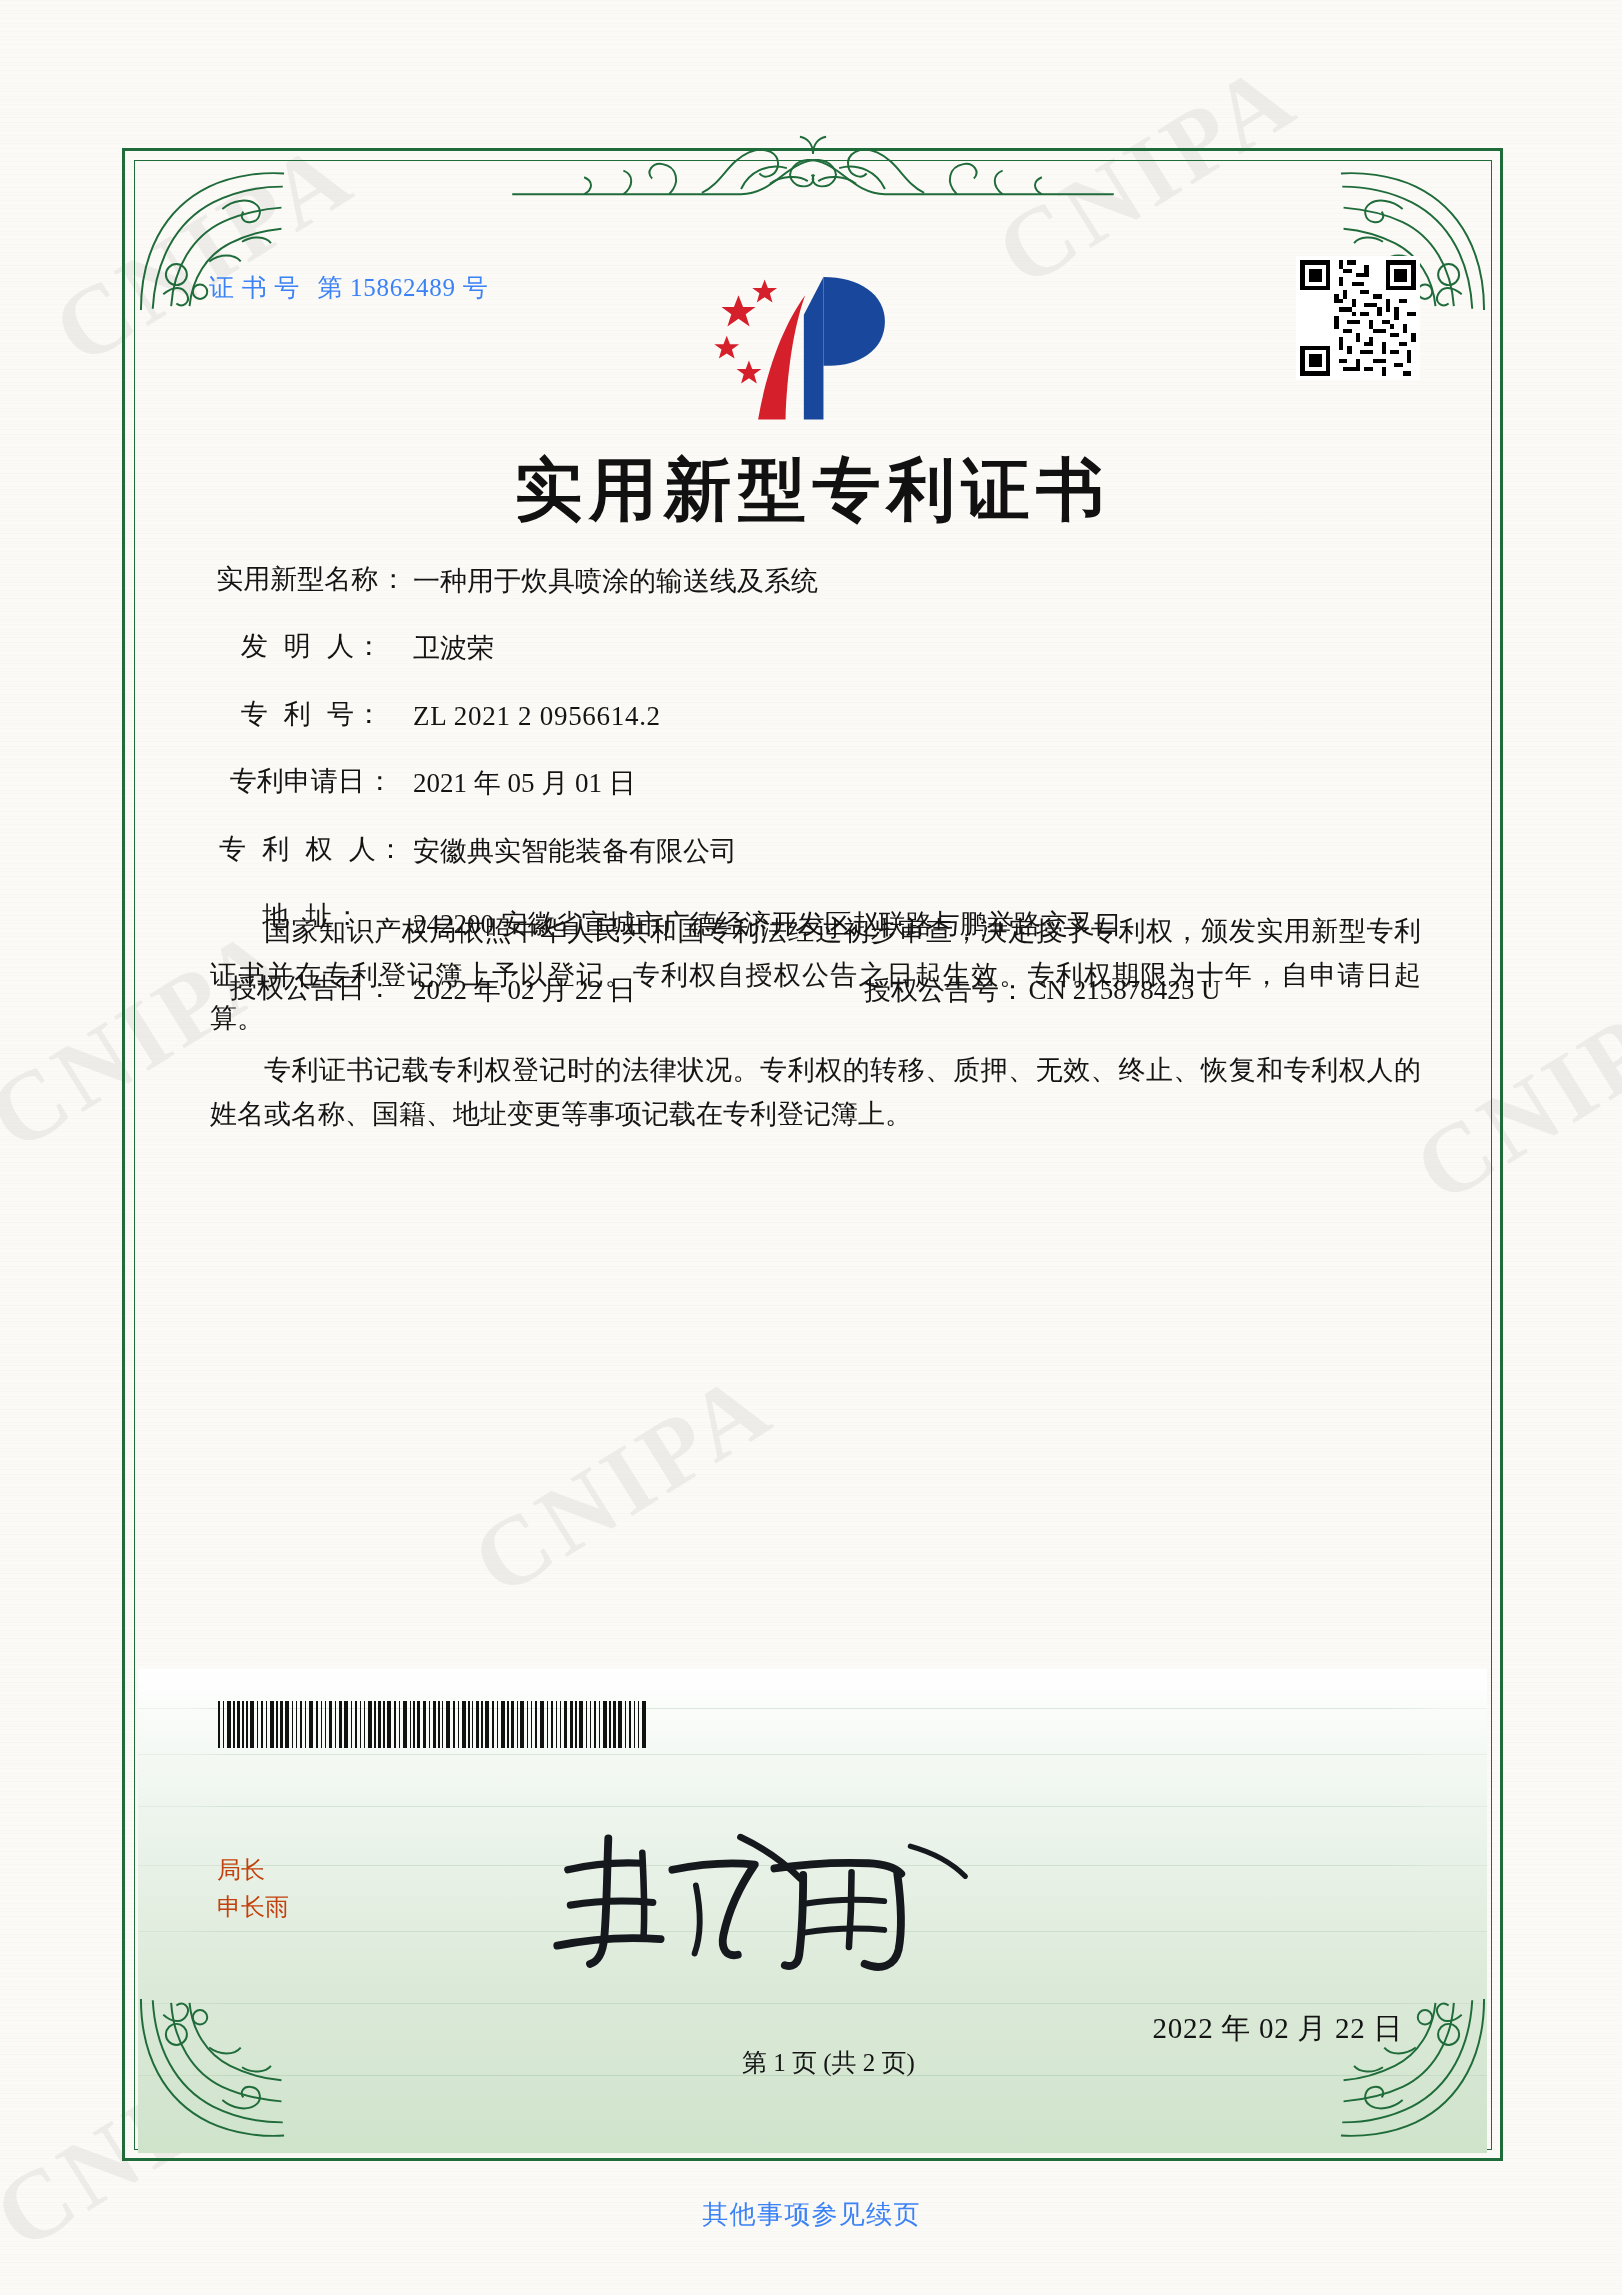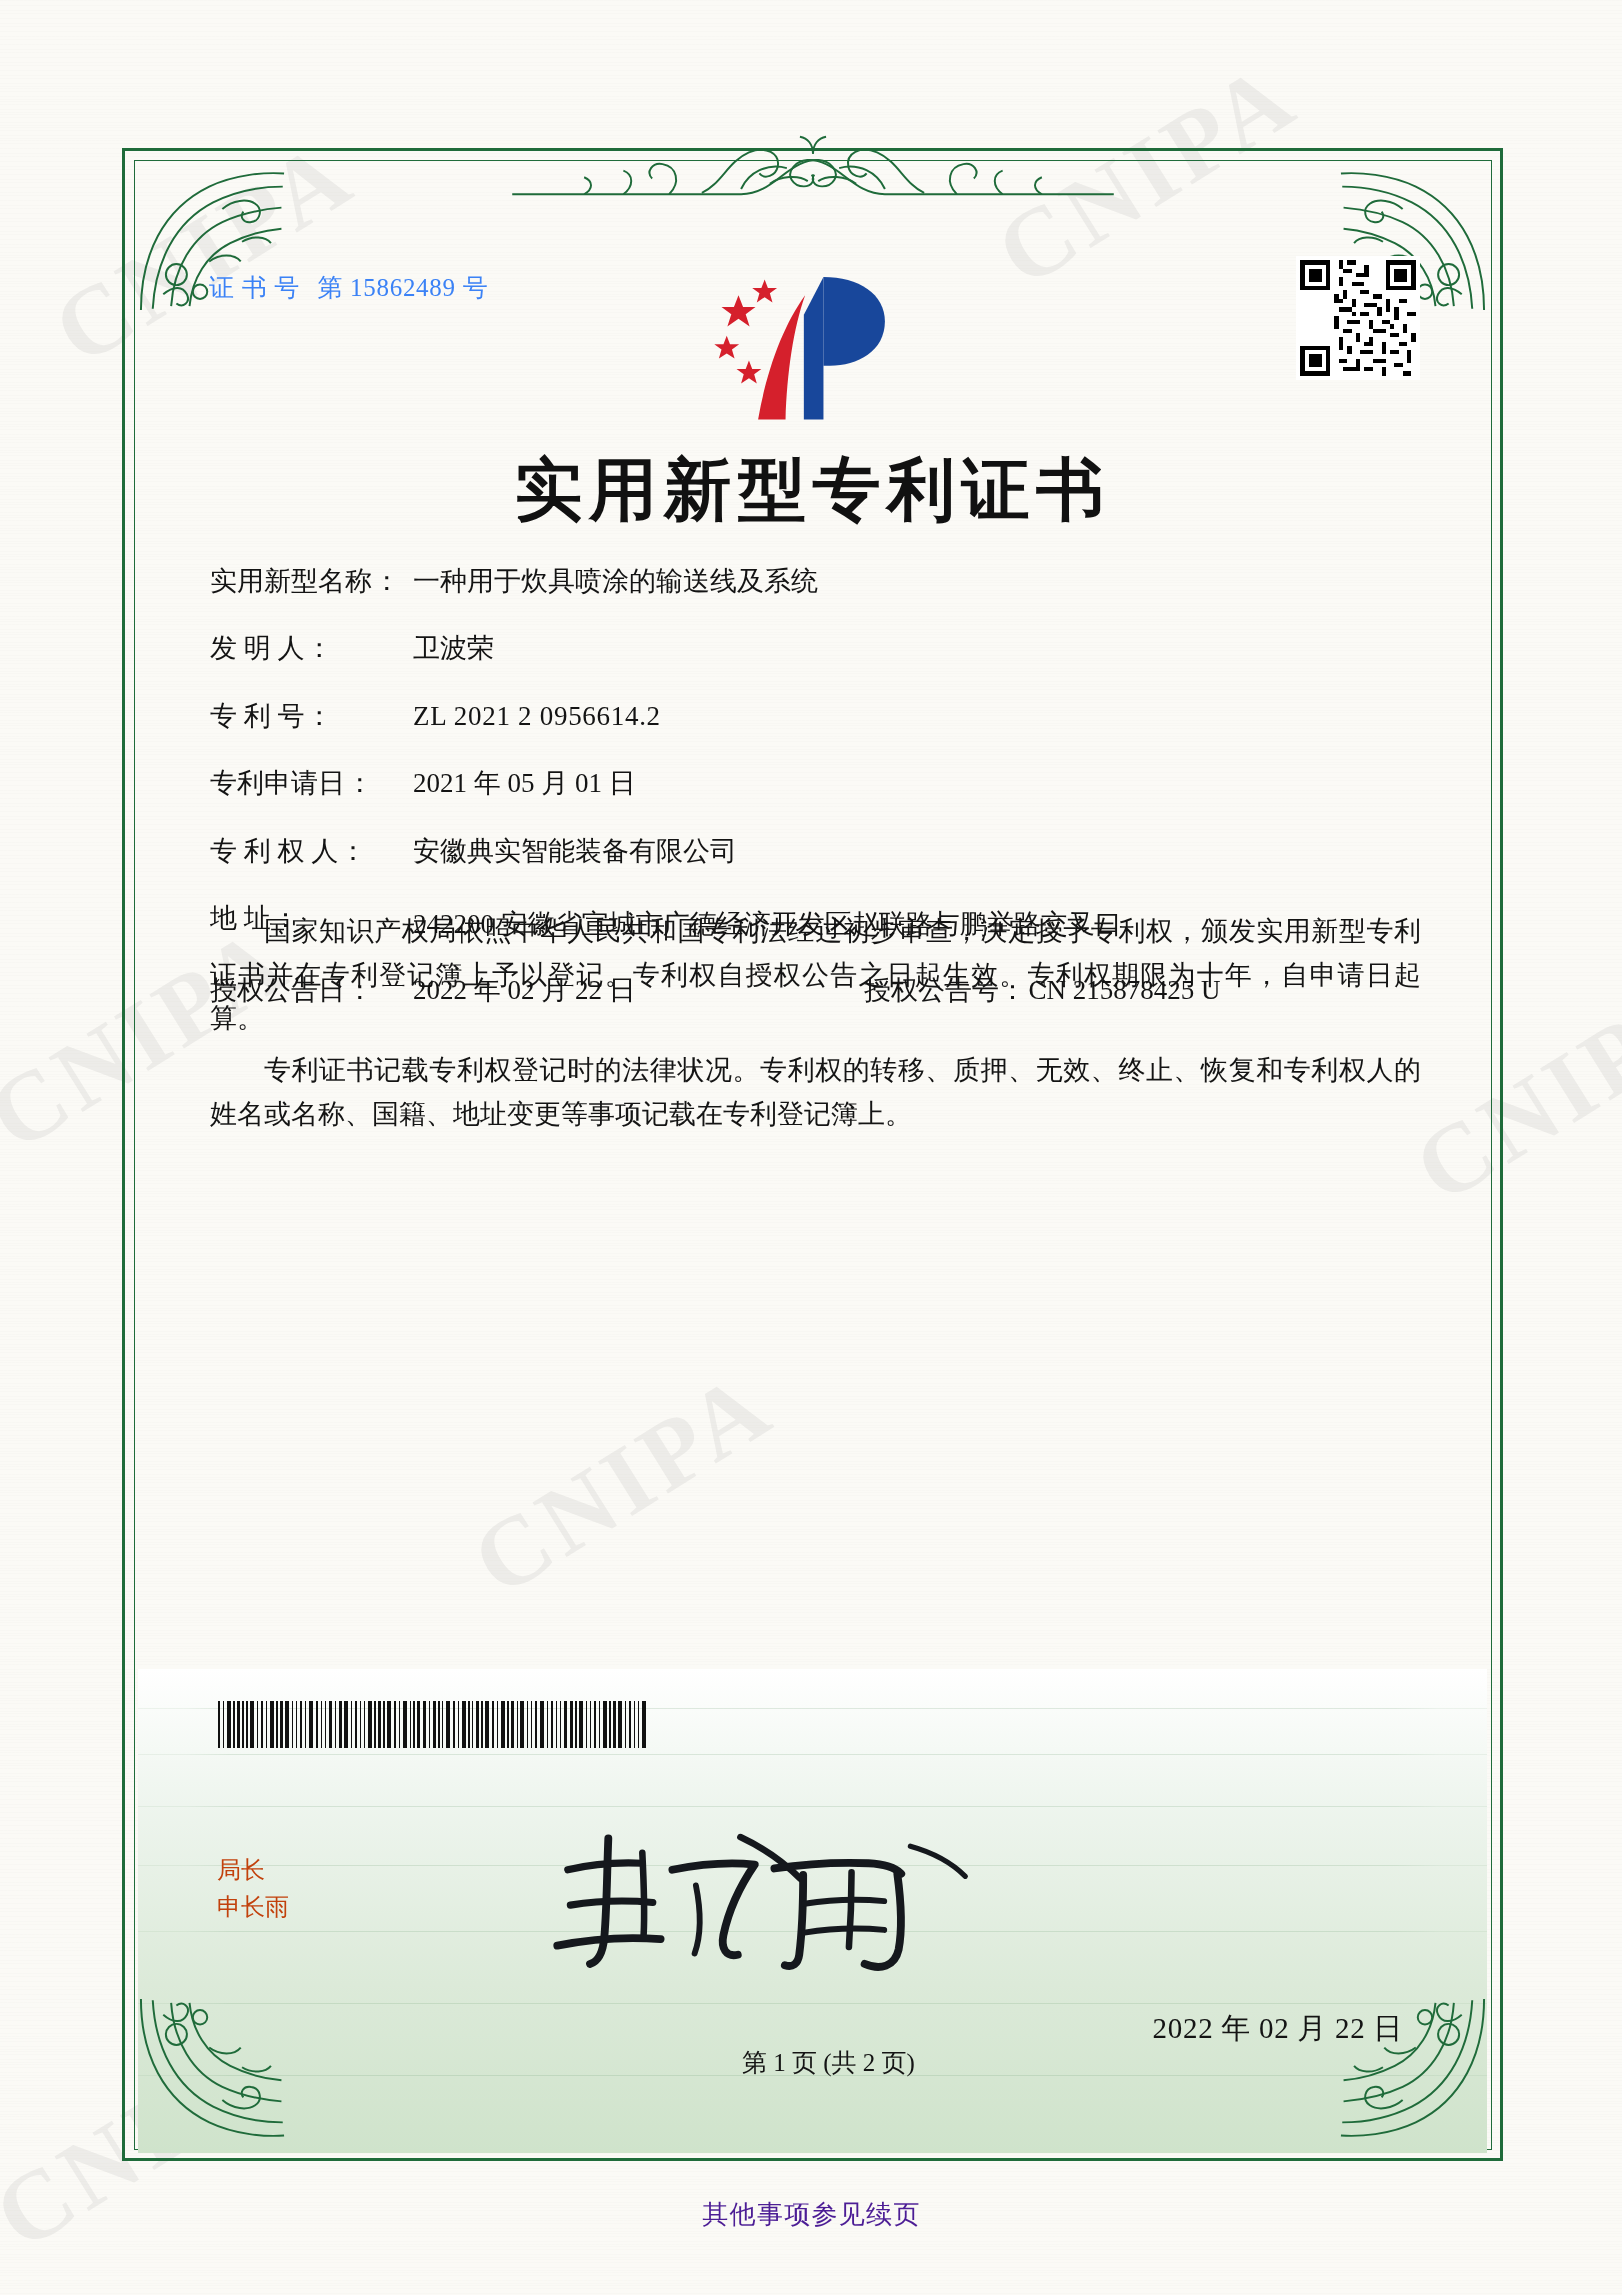--- a/index.html
+++ b/index.html
@@ -168,22 +168,23 @@
   }
   .field-label {
     width: 203px;
     flex: 0 0 203px;
     display: flex;
     justify-content: space-between;
     white-space: nowrap;
   }
   .field-label .lab-text {
     display: flex;
-    justify-content: flex-start;
+    justify-content: center;
     width: 100%;
+    font-family: Liberation Mono, monospace;
   }
   .field-label .colon { margin-left: 1.3px; }
   .field-value {
     flex: 1 1 auto;
     word-break: break-all;
   }
   .field-value.mono-sp { letter-spacing: 0.7px; }
 
   .row-split { display: flex; align-items: flex-start; }
   .row-split .left-part { flex: 0 0 654px; display: flex; }
@@ -258,21 +259,21 @@
     margin-left: 32px;
   }
 
   .footer-note {
     position: absolute;
     left: 0; right: 0;
     top: 2197px;
     text-align: center;
     font-size: 26px;
     letter-spacing: 1.3px;
-    color: #4c1d95;
+    color: #3b82f6;
   }
 </style>
 </head>
 <body>
 
 <div class="page">
 
   <div class="paper-texture"></div>
 
   <div class="watermarks">

